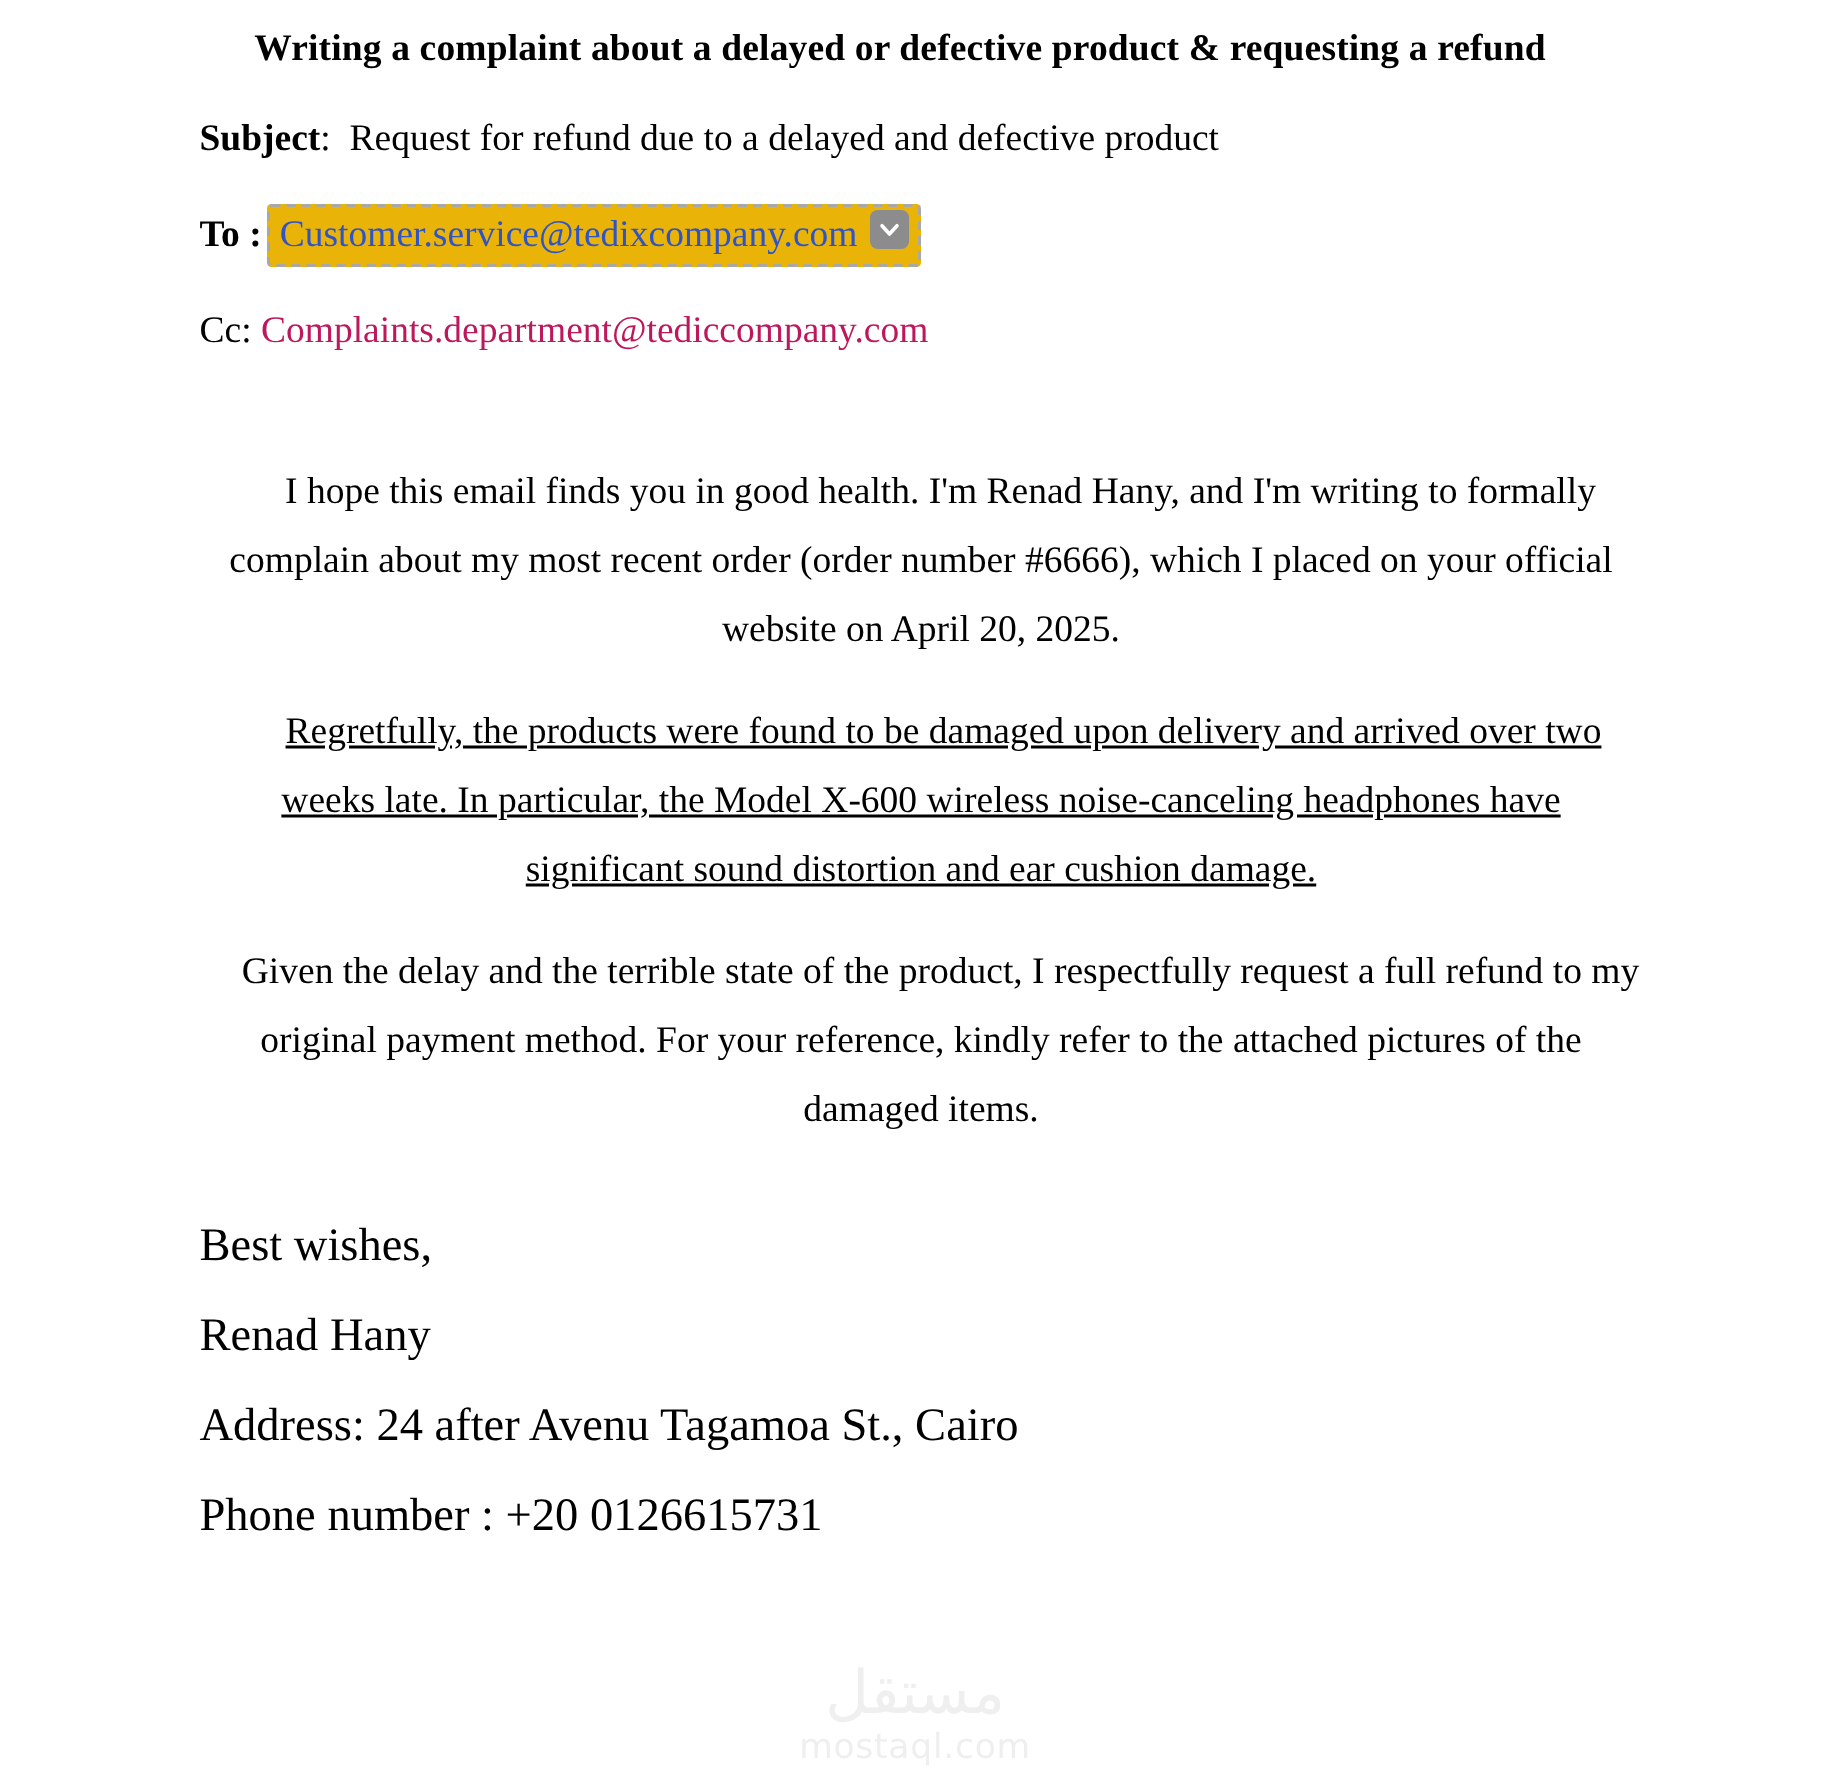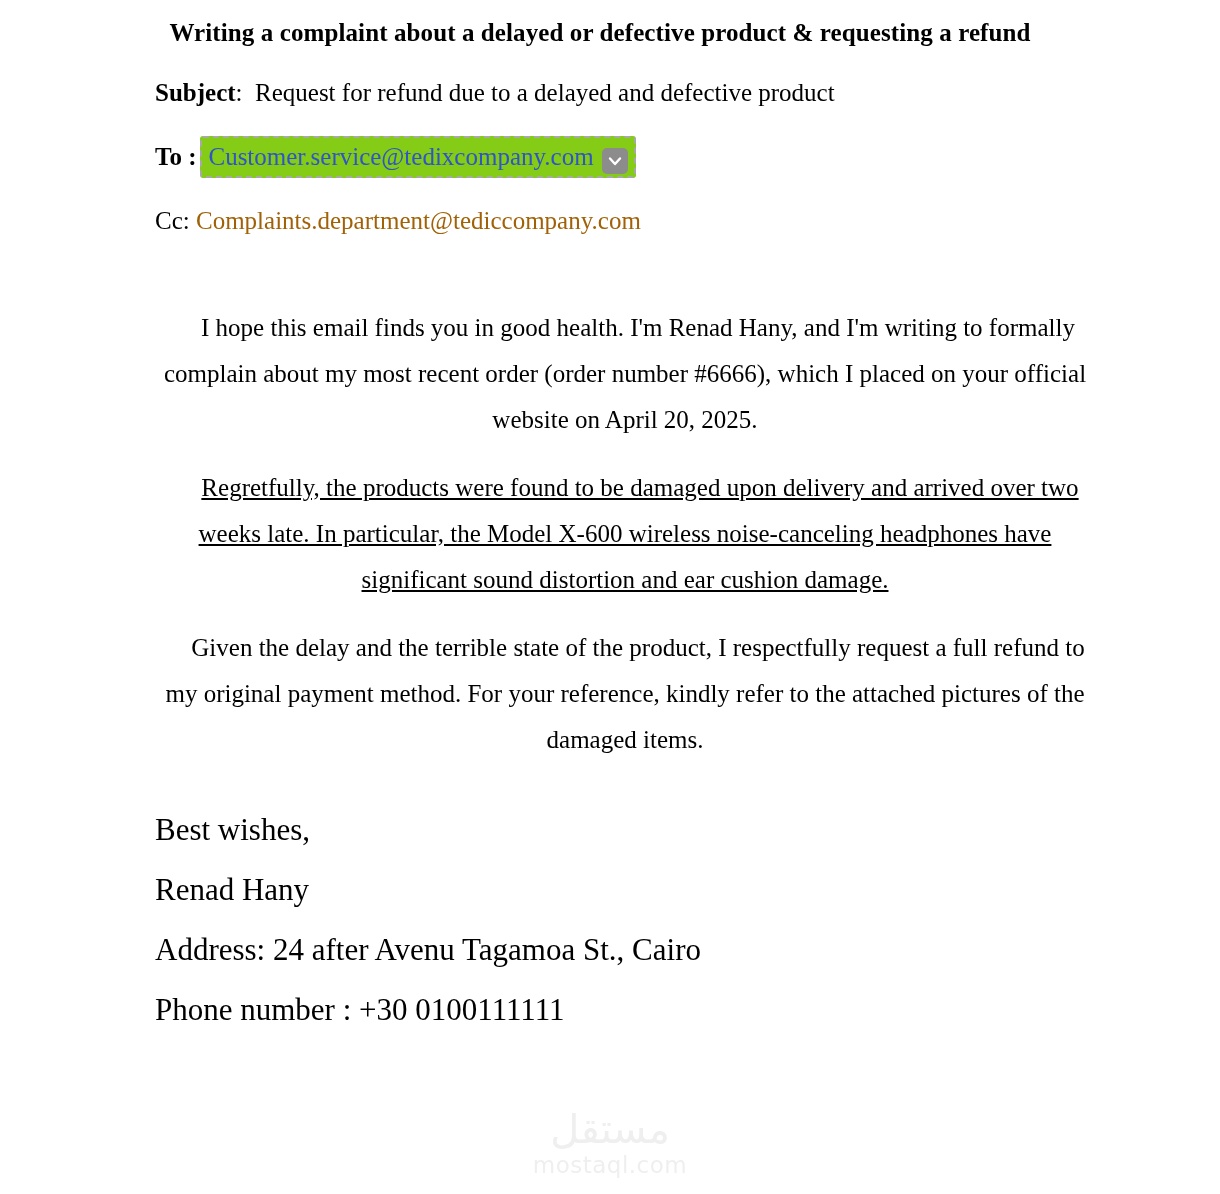--- a/index.html
+++ b/index.html
@@ -32,61 +32,60 @@
     font-size: 25px;
     line-height: 1.2;
     margin: 0;
     padding: 18px 80px 0 60px;
     letter-spacing: 0.1px;
   }
 
   
   .content {
     padding: 0 125px 0 133px;
-    margin-left: 22px;
   }
 
   .line {
     font-size: 25px;
     line-height: 46px;
     margin: 0;
     white-space: nowrap;
   }
 
   .gap-sm { height: 14px; }
   .gap-md { height: 22px; }
 
   .label-bold {
     font-weight: bold;
   }
 
   .link-blue {
-    color: #a16207;
+    color: #be185d;
   }
 
   
   .to-row {
     display: flex;
     align-items: center;
     font-size: 25px;
     line-height: 46px;
     margin-top: 18px;
   }
   .to-label {
     font-weight: bold;
     margin-right: 4px;
     white-space: pre;
   }
   .to-box {
     display: inline-flex;
-    align-items: flex-end;
+    align-items: flex-start;
     border: 2px dashed #a8a8a8;
     border-radius: 3px;
     padding: 2px 6px 2px 6px;
-    background: #84cc16;
+    background: #eab308;
     height: 34px;
     box-sizing: content-box;
   }
   .to-value {
     color: #2f54c8;
     font-size: 25px;
     line-height: 34px;
     white-space: nowrap;
   }
   .to-dropdown-btn {
@@ -224,21 +223,21 @@
     <div class="gap-sm"></div>
 
     <p class="sig-line">Renad Hany</p>
 
     <div class="gap-sm"></div>
 
     <p class="sig-line">Address: 24 after Avenu Tagamoa St., Cairo</p>
 
     <div class="gap-sm"></div>
 
-    <p class="sig-line">Phone number : +30 0100111111</p>
+    <p class="sig-line">Phone number : +20 0126615731</p>
 
   </div>
 
   <div class="watermark">
     <div class="watermark-arabic">مستقل</div>
     <div class="watermark-domain">mostaql.com</div>
   </div>
 
 </div>
 

